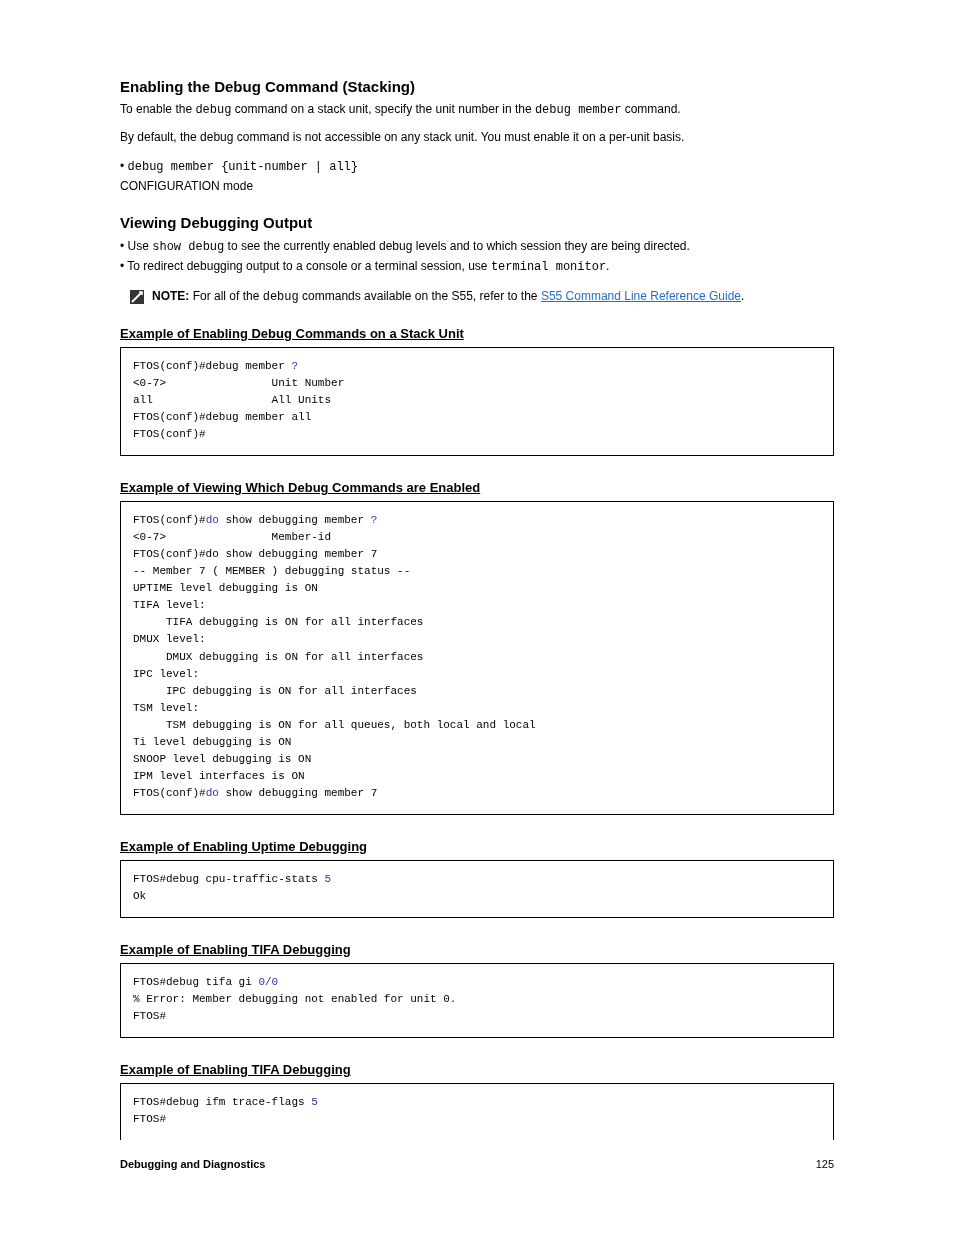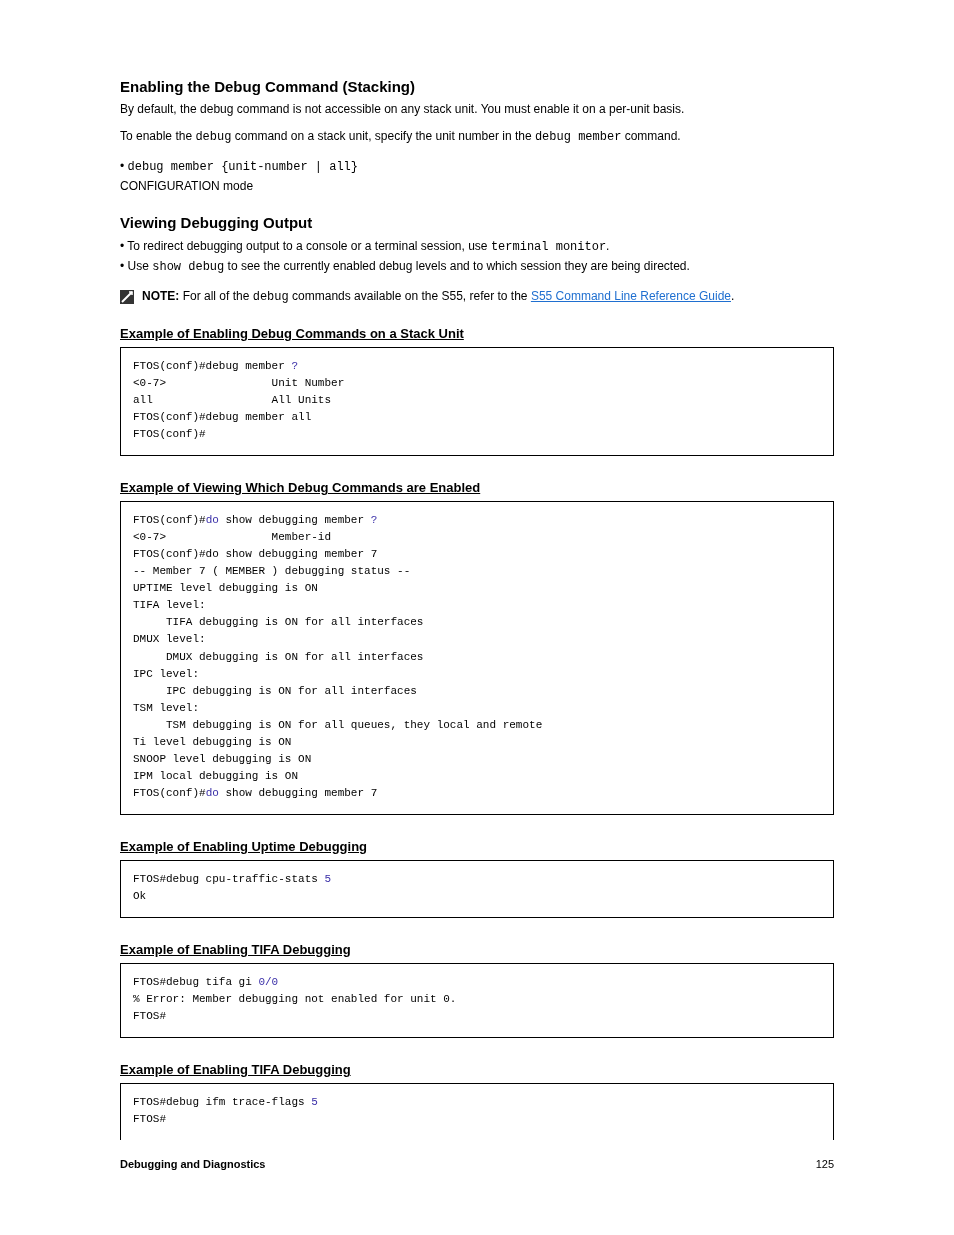--- a/index.html
+++ b/index.html
@@ -2,21 +2,21 @@
 <html><head>
 <meta charset="utf-8">
 <style>
   * { box-sizing: border-box; margin: 0; padding: 0; }
   html, body { width: 954px; background: #fff; font-family: Arial, Helvetica, sans-serif; color: #000; }
   .page { padding: 60px 120px 80px 120px; }
   h3.section-title { font-size: 15px; font-weight: bold; margin: 18px 0 6px 0; }
   p.body { font-size: 12px; line-height: 1.45; margin: 6px 0 10px 0; }
   ul.body { font-size: 12px; line-height: 1.6; margin: 4px 0 10px 0; padding-left: 0; list-style: none; }
   ul.body li::before { content: "• "; }
-  .note-row { display: flex; align-items: flex-start; gap: 8px; margin: 8px 0 16px 0; }
+  .note-row { display: flex; align-items: flex-start; gap: 8px; margin: 8px 0 16px 10px; }
   .note-icon { width: 14px; height: 14px; flex: none; margin-top: 2px; }
   .note-icon svg { display: block; }
   .note-text { font-size: 12px; line-height: 1.45; }
   .note-text b { font-weight: bold; }
   a.link { color: #1f6fd0; text-decoration: underline; font-size: 12px; }
   h4.example-title { font-size: 13px; font-weight: bold; margin: 20px 0 6px 0; text-decoration: underline; }
   .example-box {
     border: 1.5px solid #000;
     background: #fff;
     padding: 10px 12px 12px 12px;
@@ -31,42 +31,42 @@
   .footer { display: flex; justify-content: space-between; font-size: 11px; margin-top: 18px; }
   .footer .left { font-weight: bold; }
 </style>
 </head>
 <body>
 
 <div class="page">
 
   <h3 class="section-title">Enabling the Debug Command (Stacking)</h3>
 
-  <p class="body">By default, the debug command is not accessible on any stack unit. You must enable it on a per-unit basis.</p>
-
   <p class="body">
     <span>To enable the </span><span style="font-family:'Courier New',monospace">debug</span><span> command on a stack unit, specify the unit number in the </span><span style="font-family:'Courier New',monospace">debug member</span><span> command.</span>
   </p>
+
+  <p class="body">By default, the debug command is not accessible on any stack unit. You must enable it on a per-unit basis.</p>
 
   <ul class="body">
     <li>
       <span style="font-family:'Courier New',monospace">debug member {unit-number | all}</span><br>
       <span>CONFIGURATION mode</span>
     </li>
   </ul>
 
   <h3 class="section-title">Viewing Debugging Output</h3>
 
 
   <ul class="body">
     <li>
-      <span>To redirect debugging output to a console or a terminal session, use </span><span style="font-family:'Courier New',monospace">terminal monitor</span><span>.</span>
+      <span>Use </span><span style="font-family:'Courier New',monospace">show debug</span><span> to see the currently enabled debug levels and to which session they are being directed.</span>
     </li>
     <li>
-      <span>Use </span><span style="font-family:'Courier New',monospace">show debug</span><span> to see the currently enabled debug levels and to which session they are being directed.</span>
+      <span>To redirect debugging output to a console or a terminal session, use </span><span style="font-family:'Courier New',monospace">terminal monitor</span><span>.</span>
     </li>
   </ul>
 
   <div class="note-row">
     <span class="note-icon">
       <svg viewBox="0 0 14 14" width="14" height="14">
         <rect x="0" y="0" width="14" height="14" fill="#333"></rect>
         <path d="M2 12 L12 2" stroke="#fff" stroke-width="2"></path>
         <path d="M9 2 L12 2 L12 5" stroke="#fff" stroke-width="1.5" fill="none"></path>
       </svg>
@@ -89,24 +89,24 @@
 <span>FTOS(conf)#do show debugging member 7</span>
 <span>-- Member 7 ( MEMBER ) debugging status --</span>
 <span>UPTIME level debugging is ON</span>
 <span>TIFA level:</span>
 <span>     TIFA debugging is ON for all interfaces</span>
 <span>DMUX level:</span>
 <span>     DMUX debugging is ON for all interfaces</span>
 <span>IPC level:</span>
 <span>     IPC debugging is ON for all interfaces</span>
 <span>TSM level:</span>
-<span>     TSM debugging is ON for all queues, they local and remote</span>
+<span>     TSM debugging is ON for all queues, both local and local</span>
 <span>Ti level debugging is ON</span>
 <span>SNOOP level debugging is ON</span>
-<span>IPM local debugging is ON</span>
+<span>IPM level interfaces is ON</span>
 <span>FTOS(conf)#</span><span class="kw">do</span><span> show debugging member 7</span></div>
 
   <h4 class="example-title">Example of Enabling Uptime Debugging</h4>
   <div class="example-box"><span>FTOS#debug cpu-traffic-stats </span><span class="kw">5</span>
 <span>Ok</span></div>
 
   <h4 class="example-title">Example of Enabling TIFA Debugging</h4>
   <div class="example-box"><span>FTOS#debug tifa gi </span><span class="kw">0/0</span>
 <span>% Error: Member debugging not enabled for unit 0.</span>
 <span>FTOS#</span></div>

